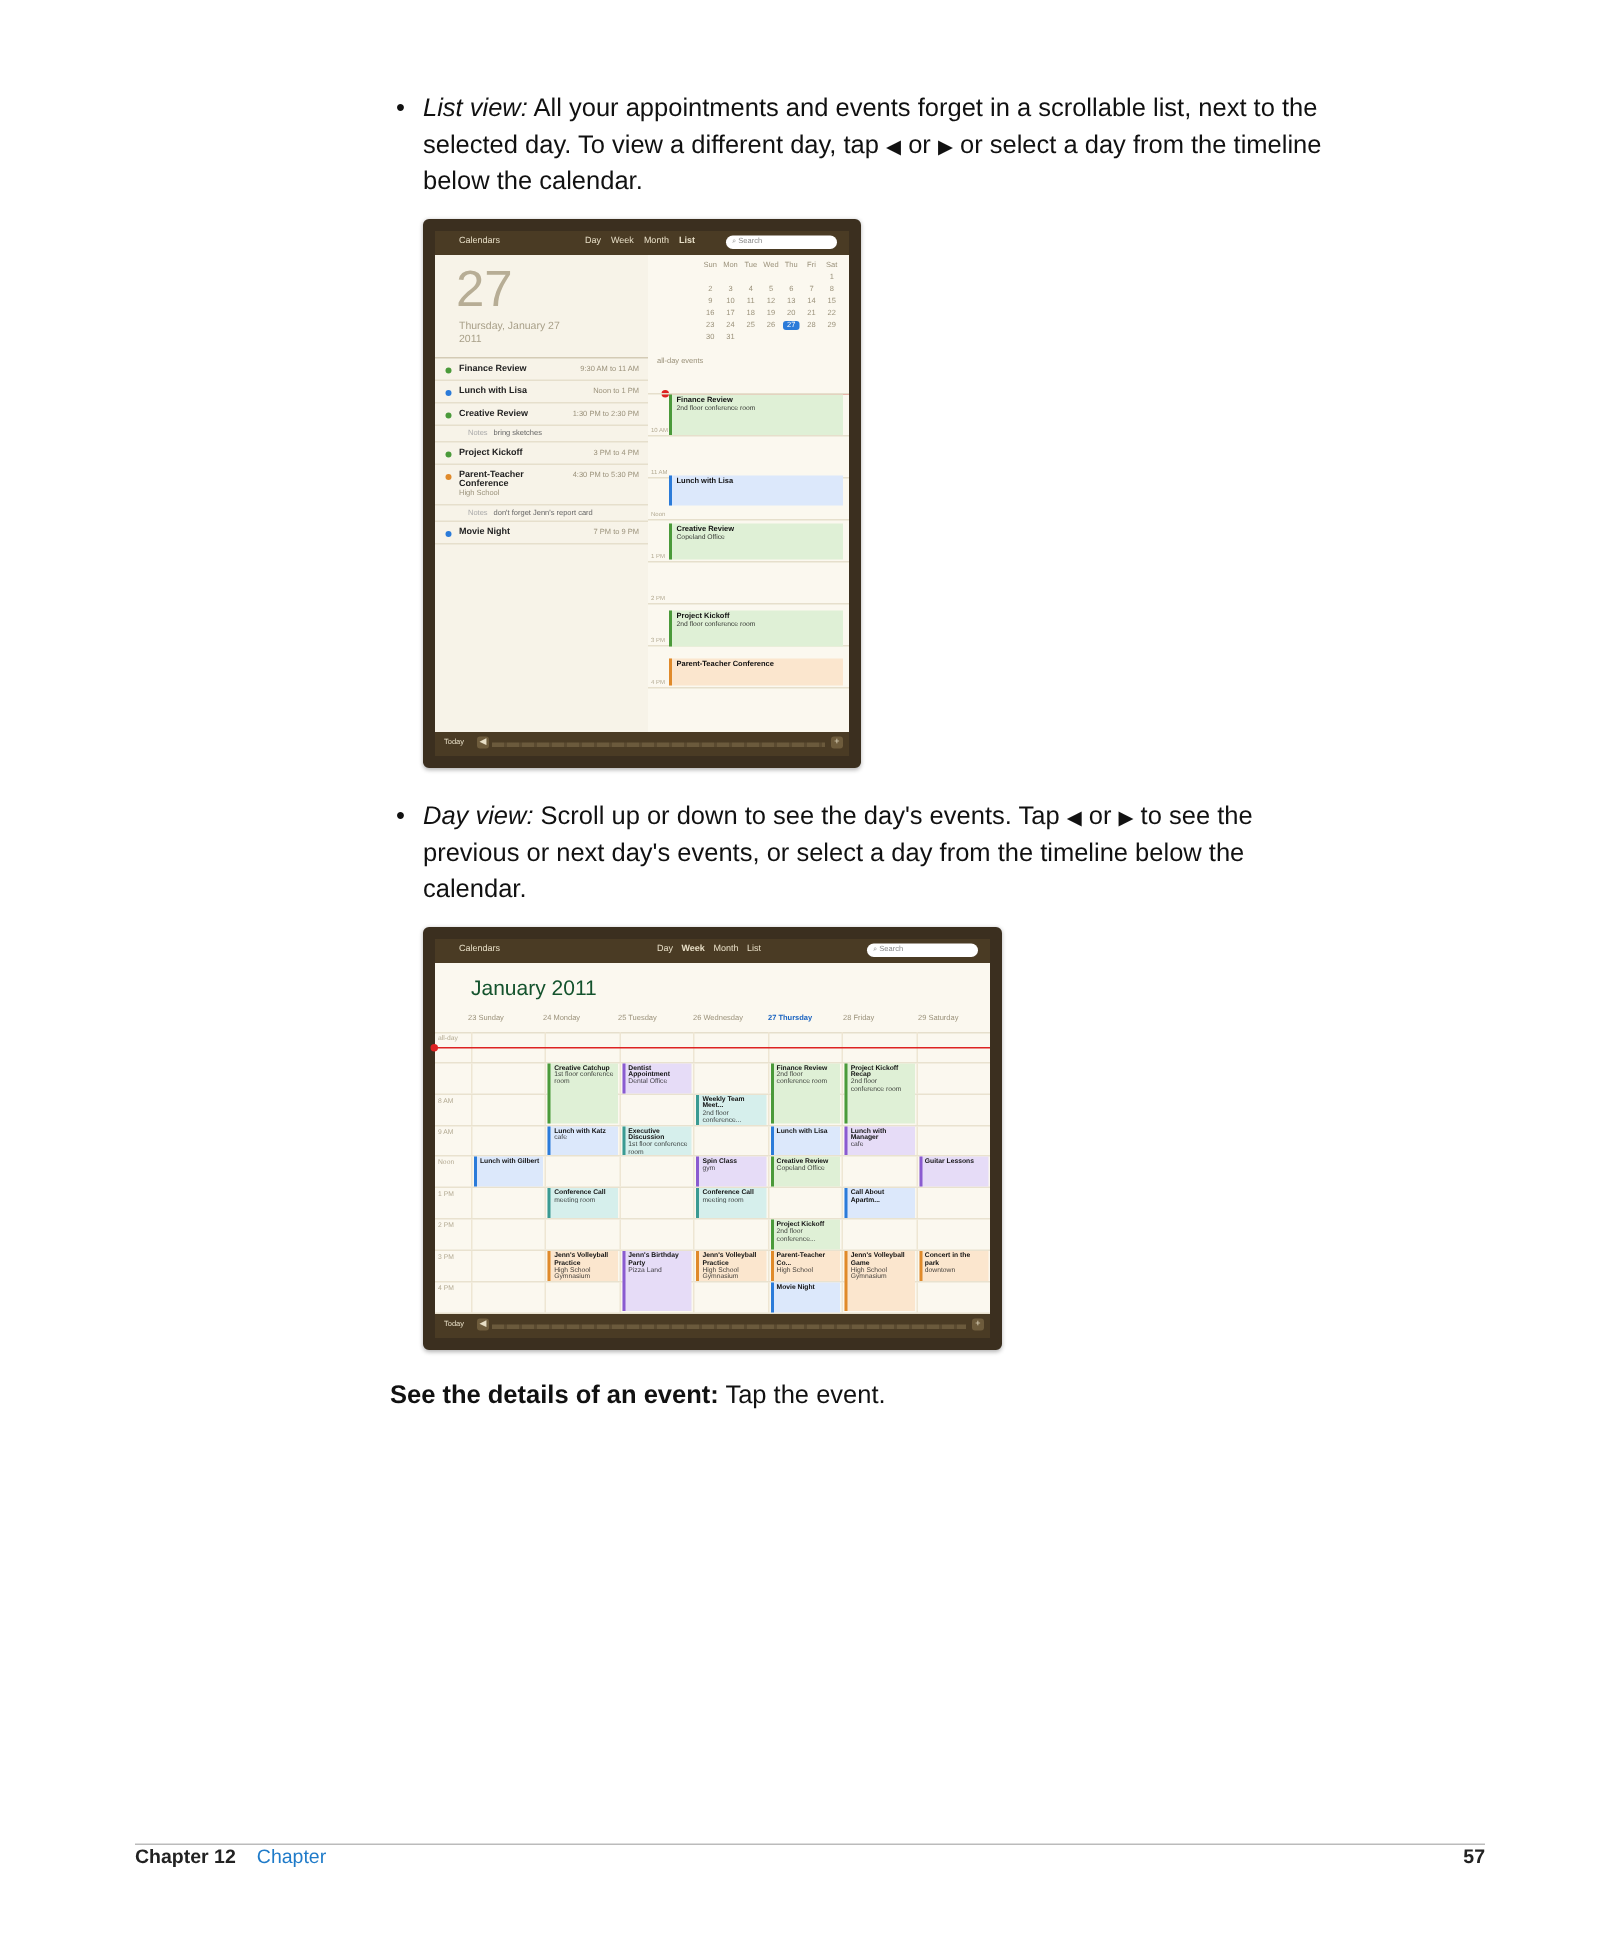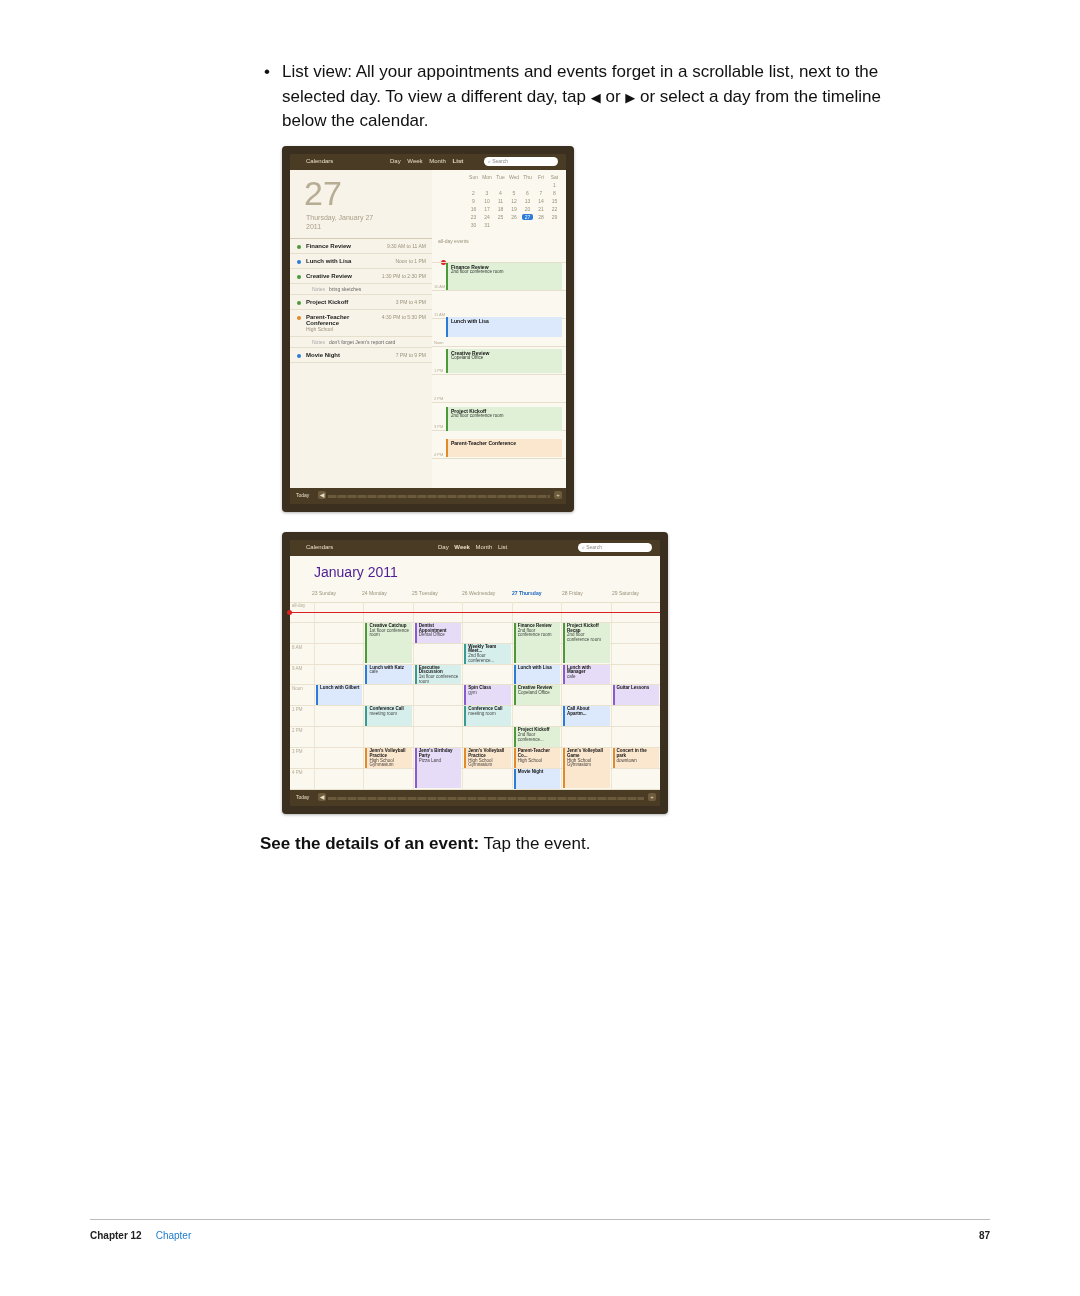--- a/index.html
+++ b/index.html
@@ -32,21 +32,21 @@
     margin-bottom: 8px;
     text-align: left;
   }
   ul.bullets > li::before {
     content: "•";
     position: absolute;
     left: 4px;
     top: 0;
     font-size: 17px;
   }
-  .lead { }
+  .lead { font-style: italic; }
   .tri {
     display: inline-block;
     font-size: 13px;
     vertical-align: 0px;
   }
   .screenshot {
     margin: 12px 0 20px 22px;
     border: 8px solid #3b2f1f;
     border-radius: 4px;
     background: #e5dcca;
@@ -206,21 +206,21 @@
 
   
   .wv-body {
     position: absolute;
     top: 16px; left: 0; right: 0; bottom: 16px;
     background: #fbf8ef;
   }
   .wv-title {
     font-size: 14px;
     font-weight: 300;
-    color: #4c1d95;
+    color: #14532d;
     margin: 8px 0 4px 24px;
   }
   .wv-grid {
     position: absolute;
     top: 34px; left: 0; right: 0; bottom: 0;
   }
   .wv-head {
     display: flex;
     font-size: 5px;
     color: #9b927b;
@@ -278,22 +278,21 @@
   }
   .see-details .b { font-weight: bold; }
 
   .footer {
     position: absolute;
     bottom: 40px;
     left: 90px;
     right: 90px;
     height: 26px;
     border-top: 0.5px solid #bbb;
-    padding-top: 10px;
-    font-size: 10px;
+    font-size: 13px;
     display: flex;
     justify-content: space-between;
   }
   .footer .fl { display: flex; gap: 14px; }
   .footer .chapter { font-weight: bold; color: #222; }
   .footer .chaptitle { color: #1f7bc9; }
   .footer .pg { font-weight: bold; color: #222; }
 
   .c-green-b { border-color:#4a9a3a; background:#dff0d6; }
   .c-blue-b  { border-color:#2b7bd9; background:#dce8fb; }
@@ -480,20 +479,23 @@
 
       <div class="botbar">
         <span class="bb-today">Today</span>
         <span class="bb-arrow">◀</span>
         <span class="bb-timeline"></span>
         <span class="bb-plus">+</span>
       </div>
     </div>
 
     <ul class="bullets">
+      <li>
+        <span class="lead">Day view:</span><span> Scroll up or down to see the day's events. Tap </span><span class="tri">◀</span><span> or </span><span class="tri">▶</span><span> to see the previous or next day's events, or select a day from the timeline below the calendar.</span>
+      </li>
     </ul>
 
     <div class="screenshot sshot2">
       <div class="topbar">
         <span class="tb-label tb-cal">Calendars</span>
         <span class="tb-label" style="left:148px;">
           <span>Day</span>
           <span style="font-weight:bold; margin:0 4px;">Week</span>
           <span>Month</span>
           <span style="margin-left:4px;">List</span>
@@ -735,15 +737,15 @@
       <span class="b">See the details of an event:</span><span>  Tap the event.</span>
     </div>
 
   </div>
 
   <div class="footer">
     <div class="fl">
       <span class="chapter">Chapter 12</span>
       <span class="chaptitle">Chapter</span>
     </div>
-    <span class="pg">87</span>
+    <span class="pg">57</span>
   </div>
 </div>
 
 </body></html>

